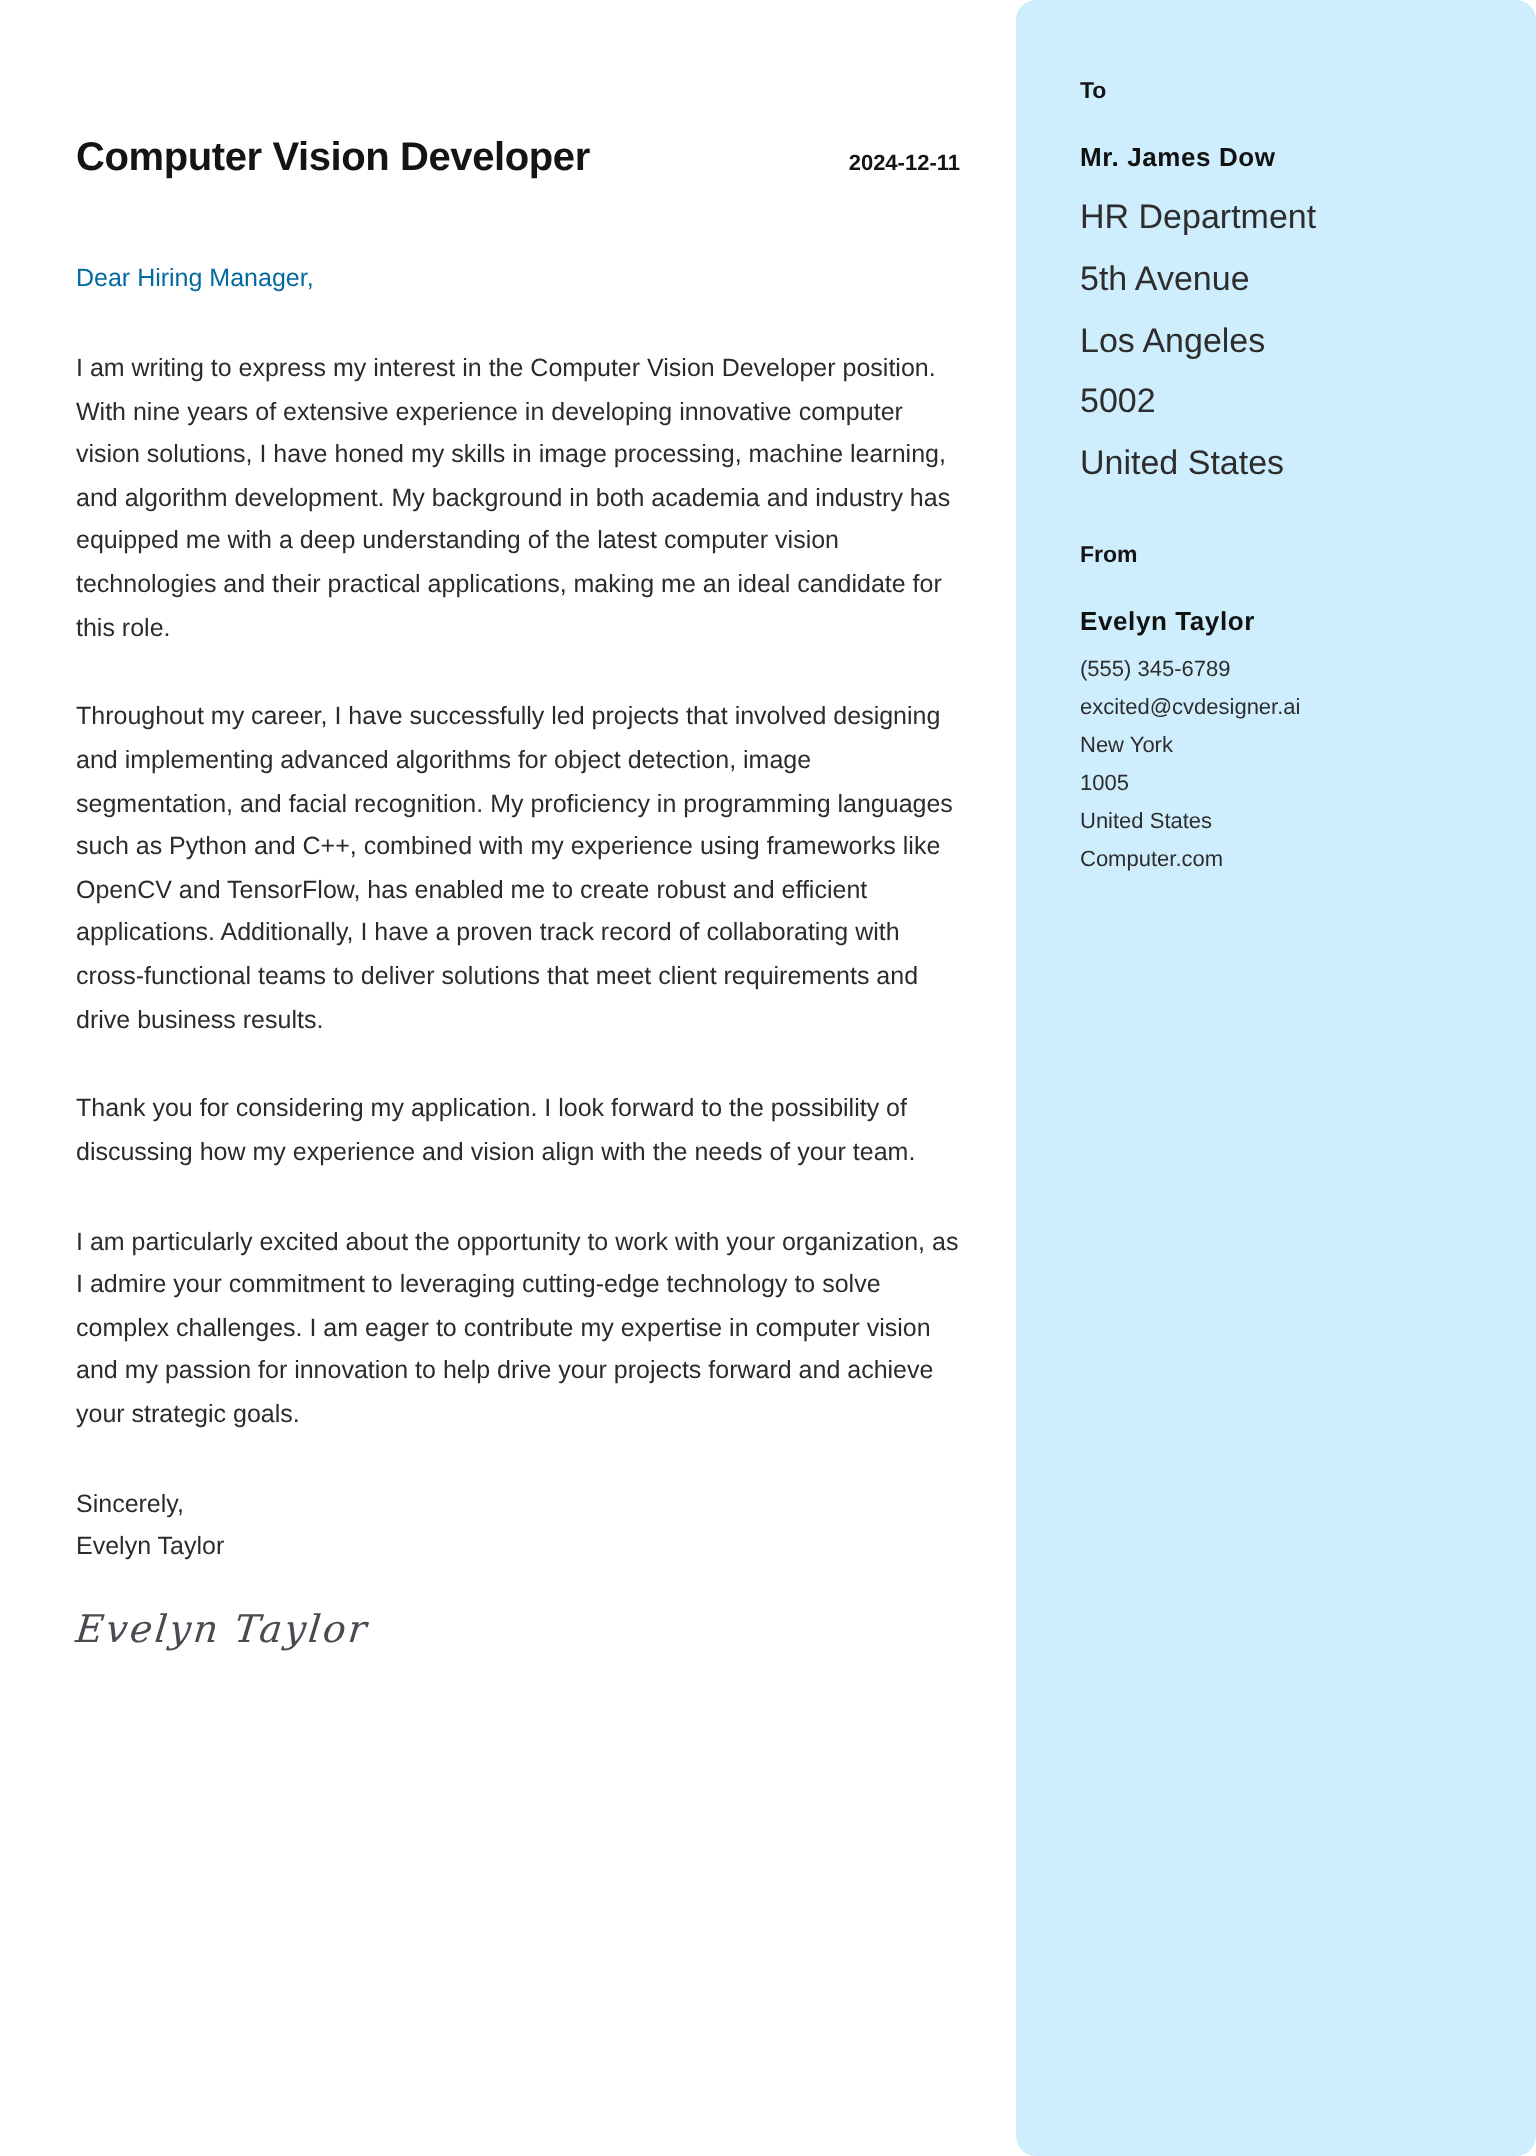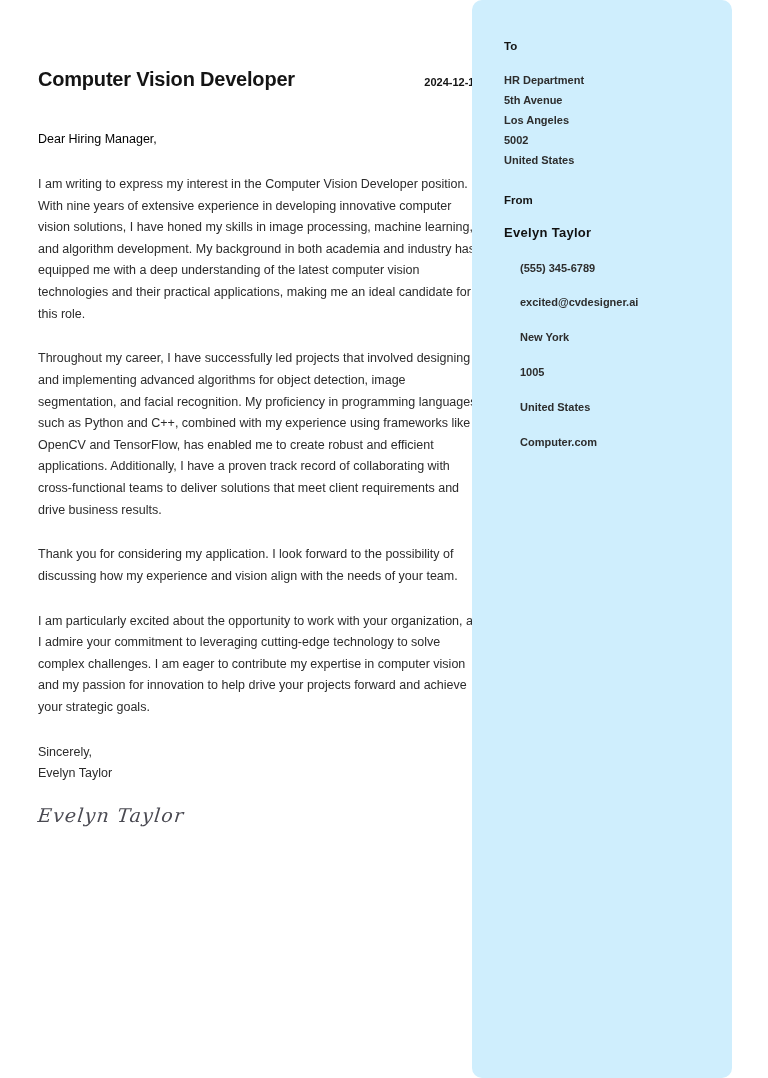--- a/index.html
+++ b/index.html
@@ -20,21 +20,21 @@
     width: 768px;
     height: 1078px;
     background: #ffffff;
     display: flex;
     align-items: stretch;
   }
 
   
   .letter {
     position: relative;
-    width: 472px;
+    width: 508px;
     height: 100%;
     box-sizing: border-box;
     padding: 38px 28px 16px 38px;
     background: #ffffff;
   }
 
   .letter-head {
     display: flex;
     align-items: baseline;
     justify-content: space-between;
@@ -56,21 +56,21 @@
     font-weight: bold;
     color: #141414;
     white-space: nowrap;
     padding-top: 2px;
     margin-top: 36px;
   }
 
   .salutation {
     font-size: 12.5px;
     line-height: 1.75;
-    color: #000000;
+    color: #0369a1;
     margin: 0 0 23px 0;
     width: 442px;
   }
 
   .body-para {
     font-size: 12.5px;
     line-height: 1.73;
     color: #2b2b2b;
     margin: 0 0 23px 0;
     width: 442px;
@@ -127,33 +127,31 @@
   .side-name {
     font-size: 13px;
     font-weight: bold;
     color: #111111;
     margin: 0 0 5px 0;
     line-height: 1.45;
     letter-spacing: 0.3px;
   }
 
   .side-line {
-    font-size: 11px;
+    font-size: 17px;
     color: #2d2d2d;
     line-height: 1.82;
     margin: 0;
-    font-weight: bold;
   }
 
   .from-line {
     font-size: 11px;
     color: #2d2d2d;
     line-height: 1.72;
-    margin: 16px;
-    font-weight: bold;
+    margin: 0;
   }
 </style>
 </head>
 <body>
 
 <div class="page">
 
   <div class="letter">
 
     <div class="letter-head">
@@ -177,20 +175,21 @@
     </div>
 
     <div class="signature">Evelyn Taylor</div>
 
   </div>
 
   <div class="sidebar">
 
     <div class="side-section">
       <div class="side-heading">To</div>
+      <div class="side-name">Mr. James Dow</div>
       <div class="side-line">HR Department</div>
       <div class="side-line">5th Avenue</div>
       <div class="side-line">Los Angeles</div>
       <div class="side-line">5002</div>
       <div class="side-line">United States</div>
     </div>
 
     <div class="side-section">
       <div class="side-heading">From</div>
       <div class="side-name">Evelyn Taylor</div>

